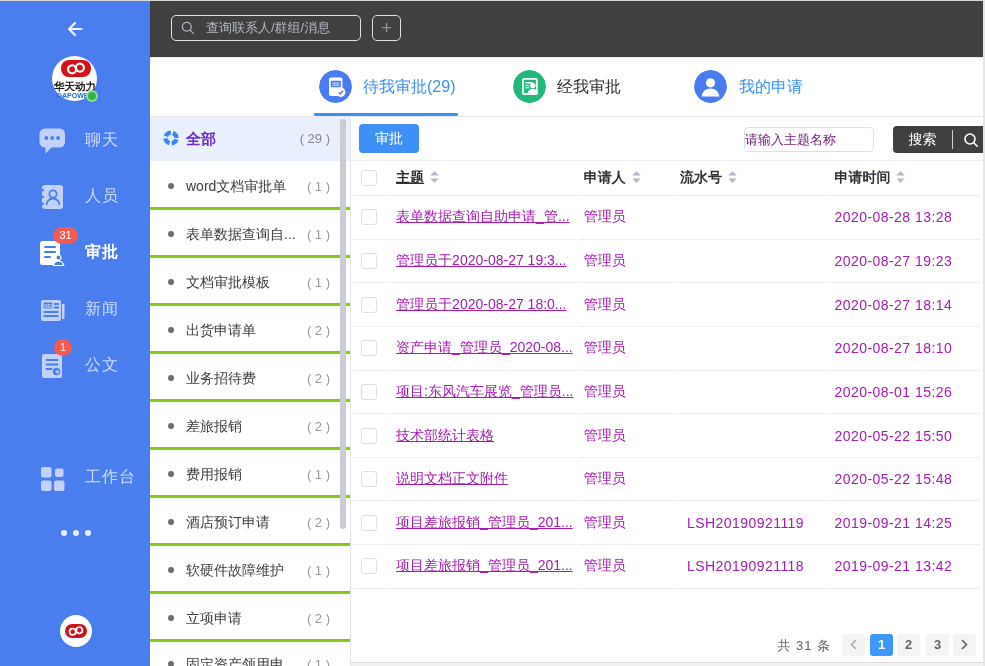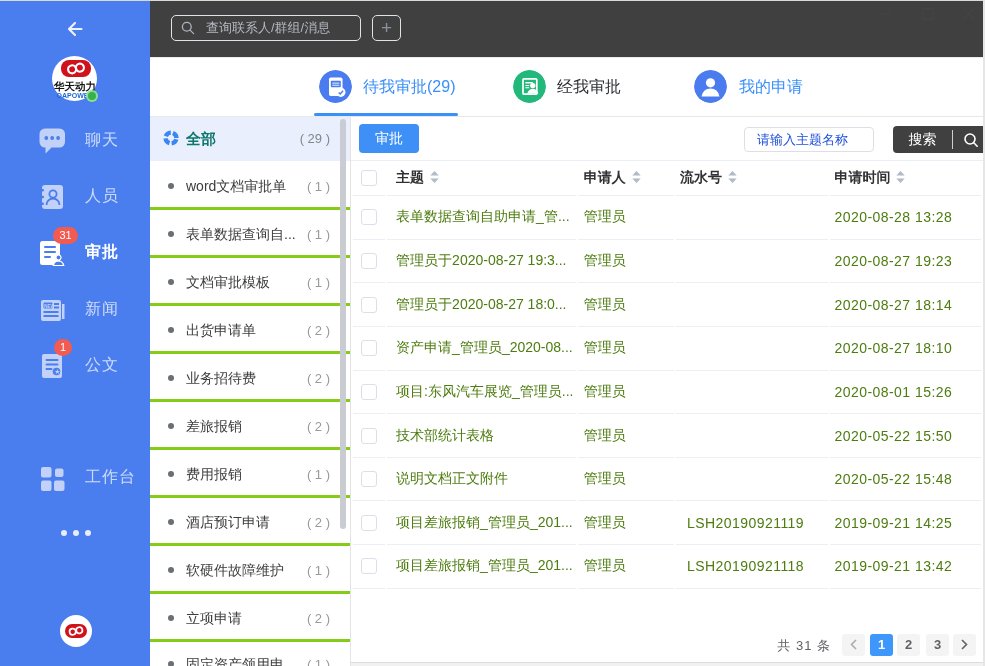--- a/index.html
+++ b/index.html
@@ -28,37 +28,37 @@
 .tablb { position:absolute; top:7px; font-size:16px; white-space:nowrap; }
 #underline { position:absolute; left:164px; top:55px; width:144px; height:3px; background:#3a8ff8; border-radius:2px;}
 
 
 #cats { position:absolute; left:150px; top:117px; width:201px; height:549px; background:#fff; border-right:1px solid #e4e4e4; }
 .catrow { position:absolute; left:0; width:200px; height:48px; border-bottom:3px solid #84cc16; background:#fff; }
 .catrow .dot { position:absolute; left:18px; top:21px; width:6px; height:6px; border-radius:50%; background:#6a6f76; }
 .catrow .nm { position:absolute; left:36px; top:16px; font-size:14px; color:#3c3c3c; }
 .catrow .ct { position:absolute; right:20px; top:17px; font-size:13px; color:#98999c; }
 #catall { left:0; top:0; width:200px; height:44px; background:#e9effc; }
-#catall .nm { position:absolute; left:36px; top:13px; font-size:15px; color:#0f766e; font-weight:bold; }
+#catall .nm { position:absolute; left:36px; top:13px; font-size:15px; color:#6d28d9; font-weight:bold; }
 #catall .ct { position:absolute; right:20px; top:14px; font-size:13px; color:#85868a; }
 #catsb { position:absolute; left:190px; top:2px; width:6px; height:410px; border-radius:3px; background:#c9ccd2; }
 
 
 #main { position:absolute; left:351px; top:117px; width:634px; height:549px; background:#fff; }
 #btn-sp { position:absolute; left:8px; top:7px; width:60px; height:29px; background:#3e90f7; border-radius:4px; color:#fff; font-size:14px; text-align:center; line-height:29px; }
-#inp-subj { position:absolute; left:393px; top:10px; width:130px; height:25px; border:1px solid #dcdfe6; border-radius:4px; color:#1d4ed8; font-size:13px; line-height:23px; padding-left:12px;}
+#inp-subj { position:absolute; left:393px; top:10px; width:130px; height:25px; border:1px solid #dcdfe6; border-radius:4px; color:#701a75; font-size:13px; line-height:23px; }
 #btn-search { position:absolute; left:542px; top:9px; width:124px; height:27px; background:#404040; border-radius:4px; color:#fff; }
 #ctlrow { position:absolute; left:0; top:0; width:634px; height:44px; border-bottom:1px solid #ebeef5; background:#fff;}
 
 table { border-collapse:separate; border-spacing:2px 0; position:absolute; left:0; top:44px; width:632px; }
-th, td { border-bottom:1px solid #ebeef5; font-size:14px; text-align:left; font-weight:normal; padding:0; color:#4d7c0f; white-space:nowrap; overflow:hidden;}
+th, td { border-bottom:1px solid #ebeef5; font-size:14px; text-align:left; font-weight:normal; padding:0; color:#a21caf; white-space:nowrap; overflow:hidden;}
 th { height:35px; font-weight:bold; color:#303133; }
 td { height:43.65px; }
 .cbx { width:16px; height:16px; border:1px solid #dcdfe6; border-radius:3px; background:#fff; margin-left:8px; display:block;}
-th:nth-child(2),td:nth-child(2){padding-left:9px;} th:nth-child(3),td:nth-child(3){padding-left:6px;} th:nth-child(4){padding-left:4px;} td:nth-child(4){padding-left:11px;letter-spacing:0.45px;} th:nth-child(5),td:nth-child(5){padding-left:4px;} td:nth-child(5){letter-spacing:0.45px;}
+th:nth-child(2),td:nth-child(2){padding-left:9px;text-decoration:underline;} th:nth-child(3),td:nth-child(3){padding-left:6px;} th:nth-child(4){padding-left:4px;} td:nth-child(4){padding-left:11px;letter-spacing:0.45px;} th:nth-child(5),td:nth-child(5){padding-left:4px;} td:nth-child(5){letter-spacing:0.45px;}
 .sort { display:inline-block; vertical-align:middle; margin-left:6px; margin-top:-3px;}
 
 #pager { position:absolute; left:0; top:516px; width:634px; height:29px; background:#fff; }
 .pbtn { position:absolute; top:1px; width:23px; height:22px; background:#f4f4f5; border-radius:3px; color:#606266; font-size:13px; font-weight:bold; text-align:center; line-height:22px; }
 </style>
 </head>
 <body>
 <div id="side">
 
   <svg class="abs" style="left:66px;top:20px" width="18" height="18" viewBox="0 0 18 18">

